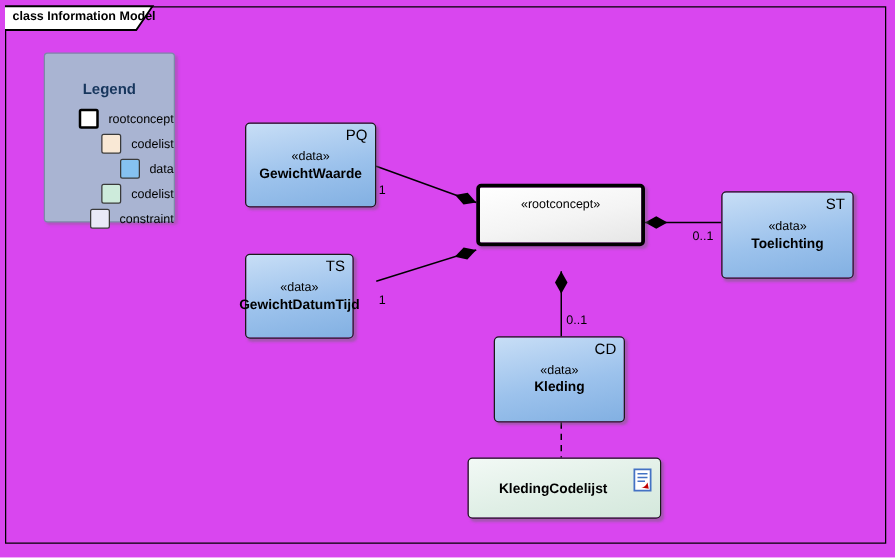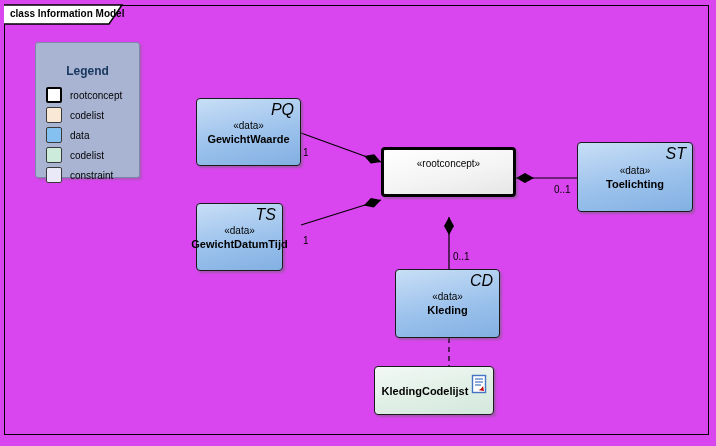--- a/index.html
+++ b/index.html
@@ -20,21 +20,21 @@
 
   
   .legend {
     position:absolute; left:35px; top:42px; width:105px; height:136px;
     background:#a9b4d2; border:1px solid #7d88a8; border-radius:3px;
     box-shadow:2px 2px 2px rgba(110,110,110,0.35); z-index:2;
   }
   .legend-title {
     text-align:center; padding-top:21px; font-size:12px; font-weight:bold; color:#17365d;
   }
-  .legend-items { margin-top:9px; display:flex; flex-direction:column; gap:4px; }
+  .legend-items { margin-top:9px; display:flex; flex-direction:column; gap:4px;align-items:flex-end; }
   .legend-item { display:flex; align-items:center; padding-left:10px; height:16px; }
   .swatch {
     width:16px; height:16px; border:1px solid #3a3a3a; border-radius:2px;
     background:#fff; flex:0 0 16px;
   }
   .sw-root { border:2.5px solid #000; }
   .legend-label { margin-left:8px; font-size:10px; color:#000; }
 
   
   .node {
@@ -50,21 +50,21 @@
     border:3px solid #000;
     background:linear-gradient(168deg, #ffffff 0%, #f4f4f4 55%, #e6e6e6 100%);
     padding-bottom:18px;
   }
   .node.codelist {
     border:1.5px solid #1a1a1a;
     background:linear-gradient(168deg, #f2f9f5 0%, #e0efe6 55%, #d4e8dc 100%);
   }
   .tag {
     position:absolute; top:2px; right:6px;
-    font-size:16px; font-style:italic; color:#000;
+    font-size:12px; color:#000;
   }
   .stereo { font-size:10px; color:#000; line-height:13px; }
   .nname  { font-size:11px; font-weight:bold; color:#000; line-height:14px; }
 
   .doc-icon { position:absolute; right:5px; top:7px; }
 
   
   .mult {
     position:absolute; z-index:3; font-size:10px; color:#000; white-space:nowrap;
   }
@@ -126,33 +126,33 @@
   <div class="node data" style="left:196px;top:203px;width:87px;height:68px">
     <span class="tag">TS</span>
     <div class="stereo">«data»</div>
     <div class="nname">GewichtDatumTijd</div>
   </div>
 
   <div class="node root" style="left:381px;top:147px;width:135px;height:50px">
     <div class="stereo">«rootconcept»</div>
   </div>
 
-  <div class="node data" style="left:577px;top:142px;width:116px;height:70px">
+  <div class="node data" style="left:577px;top:153px;width:106px;height:70px">
     <span class="tag">ST</span>
     <div class="stereo">«data»</div>
     <div class="nname">Toelichting</div>
   </div>
 
   <div class="node data" style="left:395px;top:269px;width:105px;height:69px">
     <span class="tag">CD</span>
     <div class="stereo">«data»</div>
     <div class="nname">Kleding</div>
   </div>
 
-  <div class="node codelist" style="left:374px;top:366px;width:120px;height:49px;padding-right:18px">
+  <div class="node codelist" style="left:374px;top:366px;width:155px;height:49px;padding-right:18px">
     <div class="nname">KledingCodelijst</div>
     <svg class="doc-icon" width="17" height="20" viewBox="0 0 17 20">
       <rect x="1.5" y="1.5" width="13" height="17" fill="#ffffff" stroke="#4472c4" stroke-width="1.4"></rect>
       <line x1="4" y1="5" x2="12" y2="5" stroke="#4472c4" stroke-width="1.2"></line>
       <line x1="4" y1="8" x2="12" y2="8" stroke="#4472c4" stroke-width="1.2"></line>
       <line x1="4" y1="11" x2="10" y2="11" stroke="#4472c4" stroke-width="1.2"></line>
       <path d="M7,16 Q10,16 12,12 L13,17 Z" fill="#c00000"></path>
     </svg>
   </div>
 

